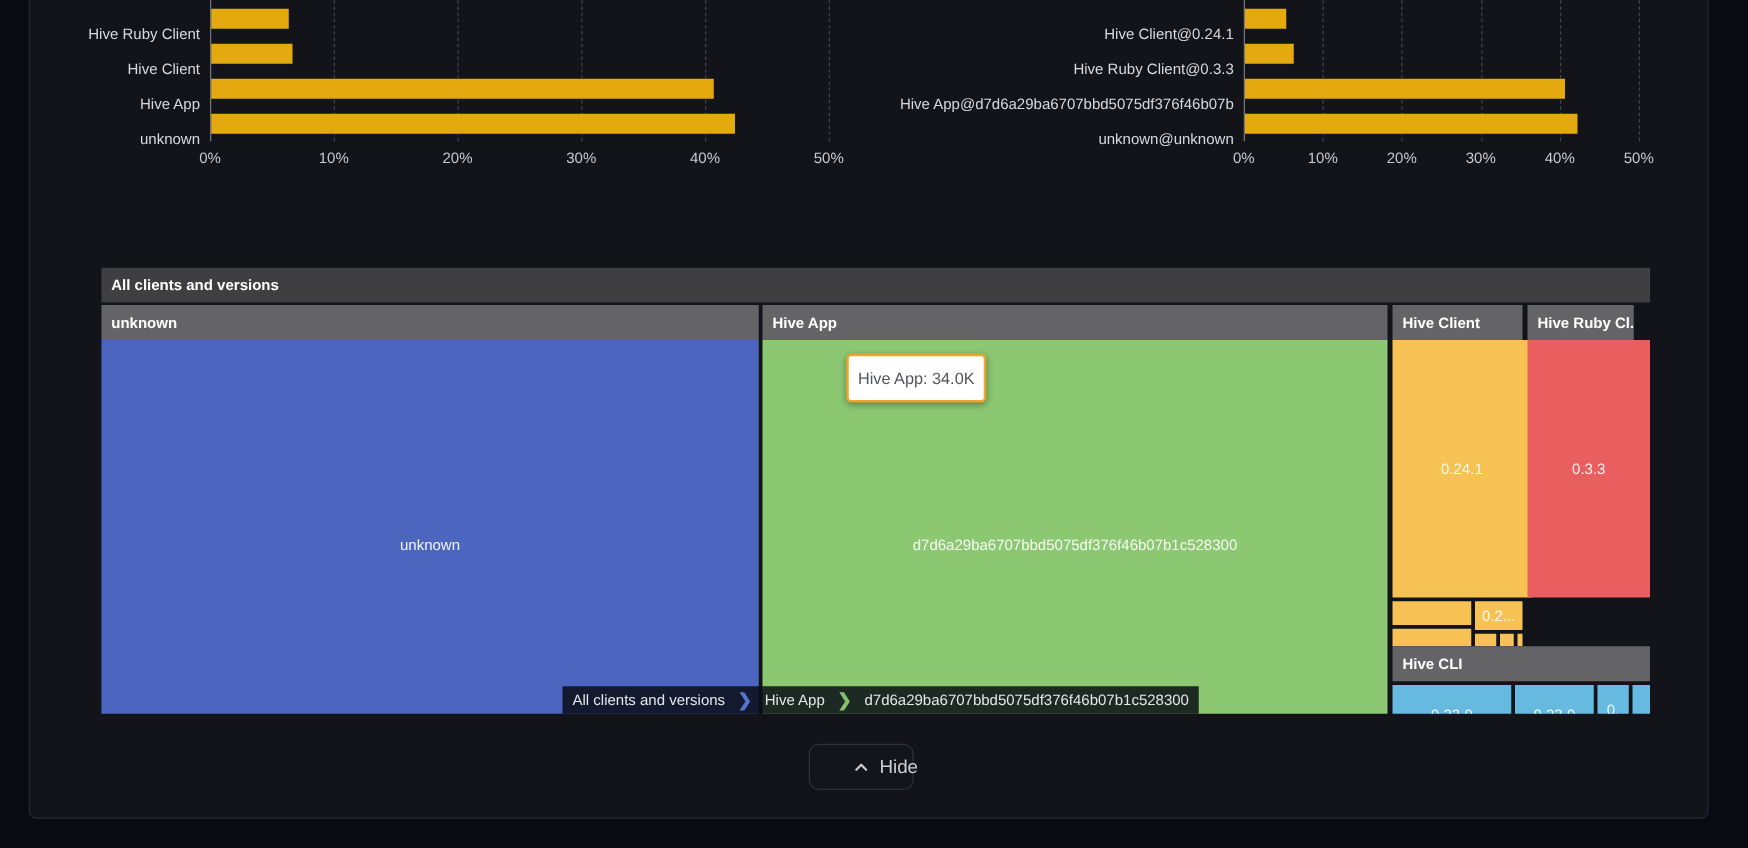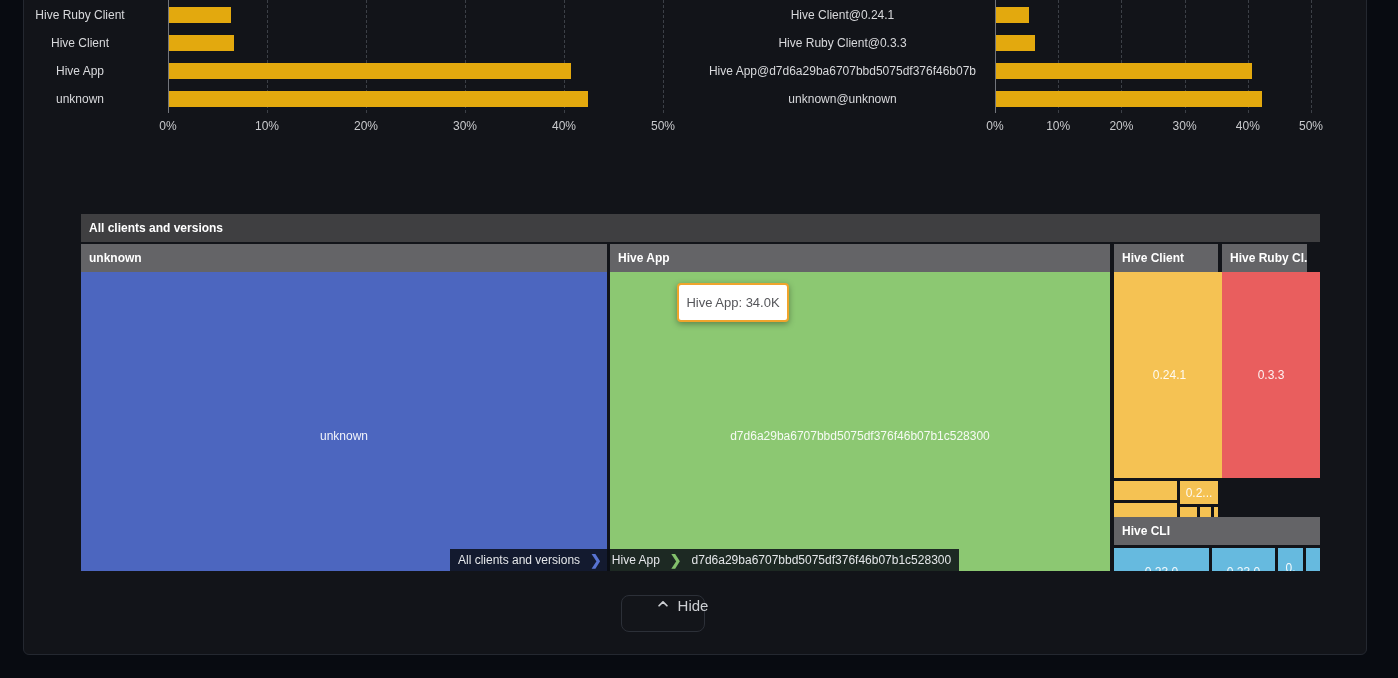--- a/index.html
+++ b/index.html
@@ -5,22 +5,22 @@
   html,body{margin:0;padding:0;background:#080b11;}
   .page{position:relative;width:1398px;height:678px;overflow:hidden;
         font-family:"Liberation Sans",sans-serif;background:#080b11;}
   .panel{position:absolute;left:23px;top:-14px;width:1342px;height:667px;
          background:#121419;border:1px solid #242830;border-radius:6px;z-index:0;}
   
   .chart{position:absolute;top:0;height:140px;z-index:1;}
   .gridline{position:absolute;top:0;height:113px;width:0;border-left:1px dashed #3c4047;}
   .axisline{position:absolute;top:0;height:113px;width:0;border-left:1px solid #72757b;}
   .bar{position:absolute;height:16px;}
-  .cat-label{position:absolute;text-align:center;font-size:12px;color:#d8d9dc;
-             line-height:16px;white-space:nowrap;}
+  .cat-label{position:absolute;text-align:right;font-size:12px;color:#d8d9dc;
+             line-height:16px;white-space:nowrap;margin-top:12px;}
   .tick{position:absolute;top:119px;width:60px;text-align:center;font-size:12px;color:#c9cacd;}
   
   .treemap{position:absolute;left:81px;top:214px;width:1239px;height:357px;
            overflow:hidden;z-index:1;}
   .tm-header{position:absolute;box-sizing:border-box;font-size:12px;font-weight:bold;
              color:#ffffff;line-height:28px;padding-left:8px;overflow:hidden;
              white-space:nowrap;cursor:pointer;}
   .tm-cell{position:absolute;display:flex;align-items:center;justify-content:center;
            font-size:12px;color:rgba(255,255,255,0.92);overflow:hidden;cursor:pointer;
            white-space:nowrap;}
@@ -30,22 +30,22 @@
            justify-content:center;font-size:13px;color:#55565a;z-index:5;
            box-shadow:0 2px 6px rgba(0,0,0,0.35);box-sizing:border-box;white-space:nowrap;}
   
   .breadcrumb{position:absolute;left:450px;top:549px;height:22px;display:flex;
               align-items:stretch;z-index:4;font-size:12px;color:#e4e6e9;}
   .crumb{background:rgba(9,13,21,0.85);display:flex;align-items:center;
          padding:0 8px;white-space:nowrap;cursor:pointer;}
   .crumb-chev{background:rgba(9,13,21,0.85);display:flex;align-items:center;
               padding:0 2px;font-weight:bold;font-size:14px;}
   
-  .hide-btn{position:absolute;left:621px;top:595px;width:84px;height:37px;z-index:2;
-            display:flex;justify-content:center;gap:8px;
+  .hide-btn{position:absolute;left:647px;top:595px;width:84px;height:37px;z-index:2;
+            display:flex;align-items:center;justify-content:center;gap:8px;
             background:rgba(20,22,27,0.6);border:1px solid #2c3038;border-radius:8px;
             color:#ccced2;font-size:15px;font-family:"Liberation Sans",sans-serif;
             cursor:pointer;padding-left:44px;}
   .hide-btn svg{display:block;}
 </style>
 </head>
 <body>
 
 <div class="page">
   <div class="panel"></div>

